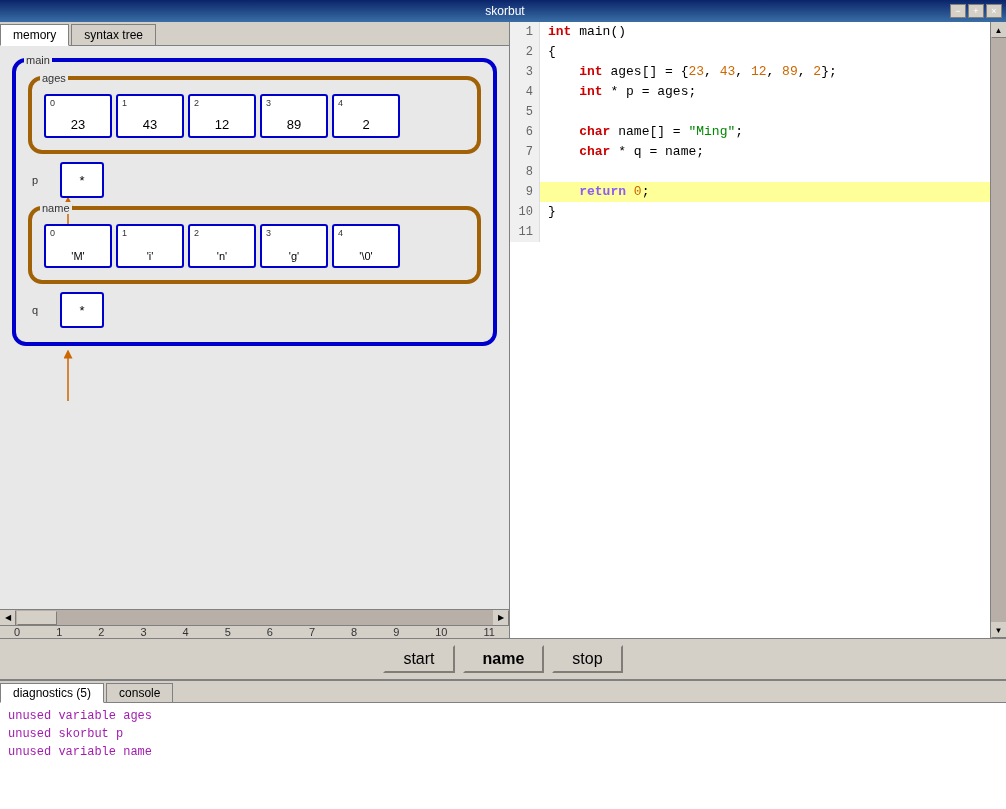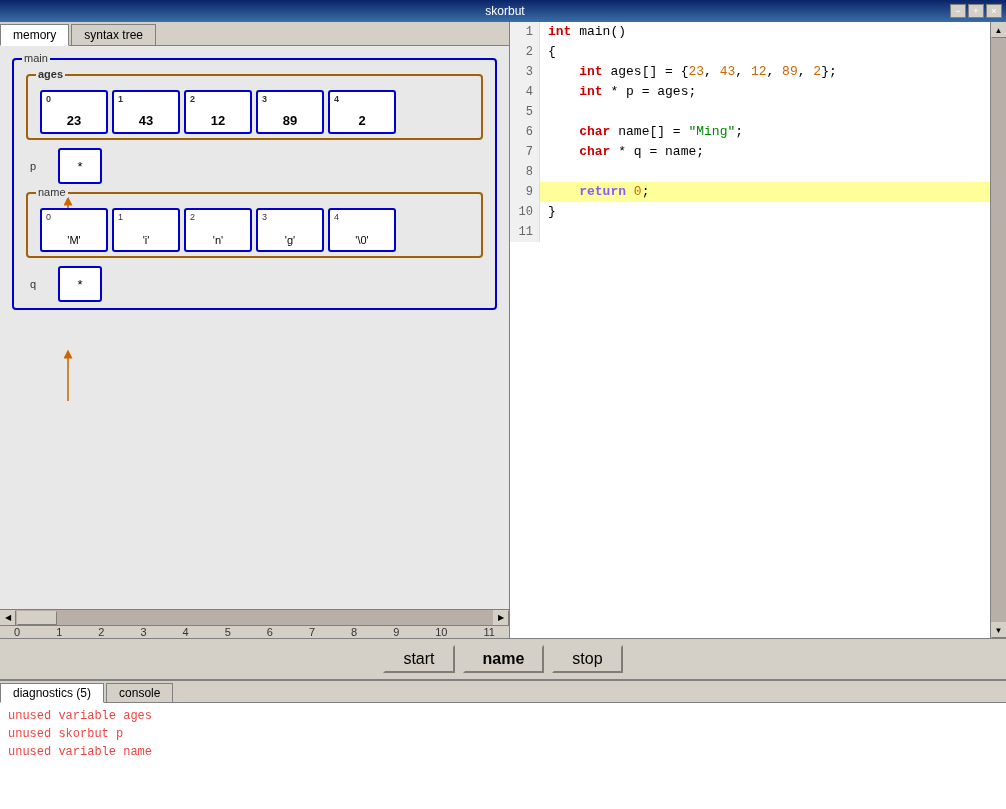--- a/index.html
+++ b/index.html
@@ -76,23 +76,23 @@
     #memory-view {
       flex: 1;
       background: #e8e8e8;
       overflow: auto;
       padding: 8px;
       position: relative;
     }
 
     
     .frame-box {
-      border: 2px solid #a16207;
-      border-radius: 4px;
-      padding: 10px 8px 0 8px;
+      border: 4px solid #a16207;
+      border-radius: 14px;
+      padding: 10px 8px 8px 8px;
       margin: 4px;
       position: relative;
       background: transparent;
     }
     .frame-label {
       position: absolute;
       top: -8px;
       left: 8px;
       background: #e8e8e8;
       font-size: 11px;
@@ -283,21 +283,21 @@
     .diag-tab.active {
       background: white;
       border-bottom: 1px solid white;
       margin-bottom: -1px;
     }
     #diag-content {
       flex: 1;
       background: white;
       padding: 4px 8px;
       font-size: 12px;
-      color: #ef4444;
+      color: #a21caf;
       overflow: auto;
       font-family: 'Courier New', monospace;
     }
     .diag-line { line-height: 18px; }
 
     
     #h-scroll-area {
       height: 16px;
       background: #d4d0c8;
       border-top: 1px solid #808080;
@@ -354,21 +354,21 @@
           <defs>
             <marker id="arrowhead" markerWidth="6" markerHeight="6" refX="3" refY="3" orient="auto">
               <path d="M0,0 L0,6 L6,3 z" fill="#cc6600"></path>
             </marker>
           </defs>
         </svg>
 
         <div class="frame-box" style="border-color:#0000cc;">
           <span class="frame-label">main</span>
 
-          <div class="frame-box" style="margin:4px 4px 8px 4px;font-weight:bold;">
+          <div class="frame-box" style="margin:4px 4px 8px 4px;">
             <span class="frame-label">ages</span>
             <div class="array-container" id="ages-cells">
             <div class="cell">
                   <span class="cell-index">0</span>
                   <span class="cell-value">23</span>
                 </div>
                 <div class="cell">
                   <span class="cell-index">1</span>
                   <span class="cell-value">43</span>
                 </div>

